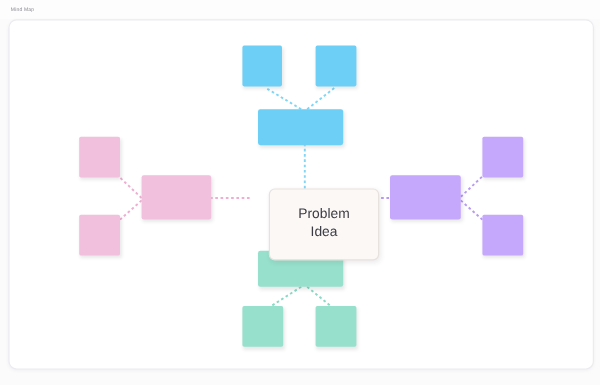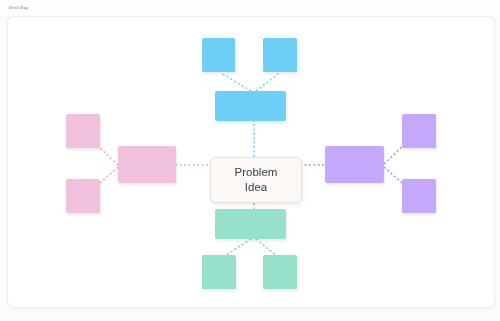--- a/index.html
+++ b/index.html
@@ -124,19 +124,19 @@
         <div class="node square" style="left: 58px; top: 97px; width: 34px; height: 34px; background: rgb(240, 192, 220);"></div>
         <div class="node square" style="left: 58px; top: 162px; width: 34px; height: 34px; background: rgb(240, 192, 220);"></div>
         <div class="node wide" style="left: 317px; top: 129px; width: 59px; height: 37px; background: rgb(197, 168, 251);"></div>
         <div class="node square" style="left: 394px; top: 97px; width: 34px; height: 34px; background: rgb(197, 168, 251);"></div>
         <div class="node square" style="left: 394px; top: 162px; width: 34px; height: 34px; background: rgb(197, 168, 251);"></div>
         <div class="node wide" style="left: 207px; top: 192px; width: 71px; height: 30px; background: rgb(151, 224, 203);"></div>
         <div class="node square" style="left: 194px; top: 238px; width: 34px; height: 34px; background: rgb(151, 224, 203);"></div>
         <div class="node square" style="left: 255px; top: 238px; width: 34px; height: 34px; background: rgb(151, 224, 203);"></div>
       </div>
 
-    <div id="center-node" style="left: 202px; top: 140px; width: 92px; height: 46px; background: rgb(251, 248, 246); border-color: rgb(232, 226, 222);">
+    <div id="center-node" style="left: 216px; top: 140px; width: 92px; height: 60px; background: rgb(251, 248, 246); border-color: rgb(232, 226, 222);">
       <div class="line">Problem</div>
       <div class="line">Idea</div>
     </div>
 
   </div>
 </div>
 
 </body></html>

